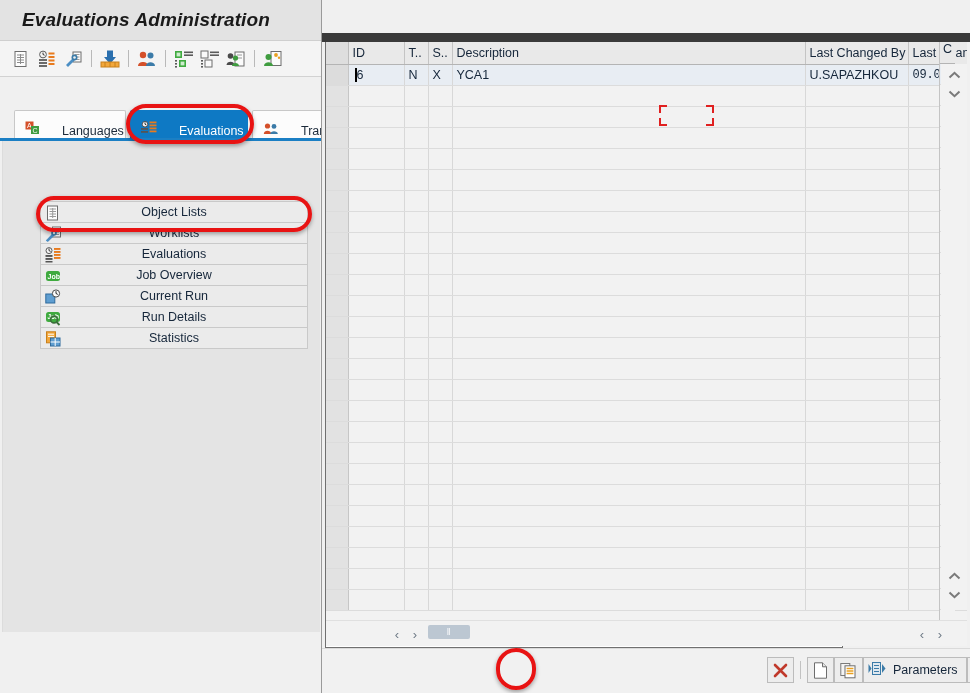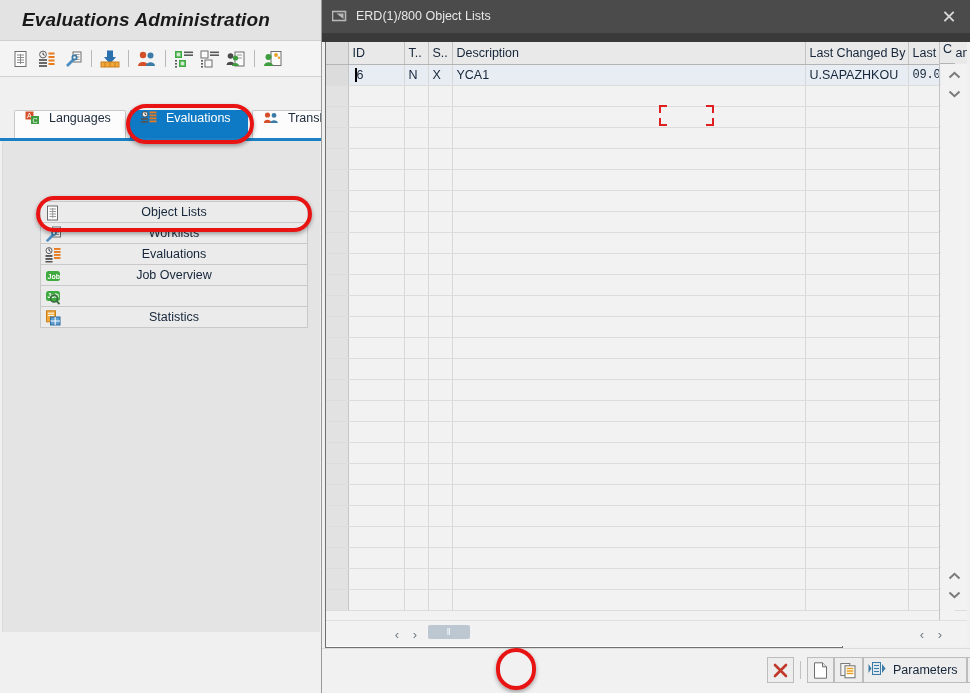--- a/index.html
+++ b/index.html
@@ -48,21 +48,21 @@
   
   #tab-strip {
     position: absolute; left: 0; top: 110px; width: 321px; height: 30px;
   }
   #tab-strip-underline {
     position: absolute; left: 0; top: 138px; width: 321px; height: 3px;
     background: #1b7fc4;
   }
   .tab {
     position: absolute; top: 0; height: 28px;
-    display: flex; align-items: flex-start; gap: 9px;
+    display: flex; align-items: flex-end; gap: 22px;
     padding: 0 10px;
     background: #fcfcfc;
     border: 1px solid #c8c8c8;
     border-bottom: none;
     border-radius: 2px 2px 0 0;
     font-size: 12.5px;
     white-space: nowrap;
     cursor: default;
   }
   .tab.selected {
@@ -528,60 +528,62 @@
       <div class="nav-item">
         <span class="nav-ico">
           <svg width="16" height="16" viewBox="0 0 16 16">
             <rect x="1" y="3" width="14" height="10" rx="2.5" fill="#3faa3f"></rect>
             <text x="2.6" y="10.6" font-size="7" font-weight="bold" fill="#ffffff" font-family="Liberation Sans, sans-serif">Job</text>
           </svg>
         </span>
         <span class="nav-label">Job Overview</span>
       </div>
 
+      <div class="nav-item">
+        <span class="nav-ico">
+          <svg width="16" height="16" viewBox="0 0 16 16">
+            <rect x="0.8" y="5" width="9" height="9" fill="#5f9ed1" stroke="#2f6a9c"></rect>
+            <circle cx="11" cy="4.5" r="3.6" fill="#fcfcfc" stroke="#4a4a4a"></circle>
+            <line x1="11" y1="4.5" x2="11" y2="2.2" stroke="#222"></line>
+            <line x1="11" y1="4.5" x2="12.8" y2="5.4" stroke="#222"></line>
+          </svg>
+        </span>
+        <span class="nav-label">Current Run</span>
+      </div>
 
       <div class="nav-item">
         <span class="nav-ico">
           <svg width="16" height="16" viewBox="0 0 16 16">
             <rect x="1" y="2" width="14" height="10" rx="2.5" fill="#3faa3f"></rect>
             <text x="2.4" y="9.4" font-size="6.5" font-weight="bold" fill="#ffffff" font-family="Liberation Sans, sans-serif">Job</text>
             <circle cx="9" cy="9.5" r="3.4" fill="none" stroke="#3a6e3a" stroke-width="1.6"></circle>
             <line x1="11.5" y1="12" x2="14.5" y2="15" stroke="#3a6e3a" stroke-width="1.8"></line>
           </svg>
         </span>
+        <span class="nav-label">Run Details</span>
       </div>
 
       <div class="nav-item">
         <span class="nav-ico">
           <svg width="16" height="16" viewBox="0 0 16 16">
             <rect x="1.5" y="0.8" width="9" height="11" fill="#f2a73b" stroke="#c8801c"></rect>
             <line x1="3" y1="3.2" x2="9" y2="3.2" stroke="#ffffff"></line>
             <line x1="3" y1="5.4" x2="9" y2="5.4" stroke="#ffffff"></line>
             <rect x="5.5" y="7" width="9.5" height="8" fill="#5f9ed1" stroke="#2f6a9c"></rect>
             <line x1="10.2" y1="7" x2="10.2" y2="15" stroke="#ffffff"></line>
             <line x1="5.5" y1="11" x2="15" y2="11" stroke="#ffffff"></line>
           </svg>
         </span>
         <span class="nav-label">Statistics</span>
       </div>
     </div>
   </div>
 
   <div id="dialog">
 
-    <div id="dialog-titlebar">
-      <span id="dialog-icon">
-        <svg width="16" height="14" viewBox="0 0 16 14">
-          <rect x="0.5" y="1.5" width="13" height="9" fill="none" stroke="#b8b8b8" stroke-width="1.6"></rect>
-          <path d="M4.5 3.5 L11.5 3.5 L11.5 9 Z" fill="#b8b8b8"></path>
-        </svg>
-      </span>
-      <div id="dialog-title">ERD(1)/800 Object Lists</div>
-      <div id="dialog-close">✕</div>
-    </div>
     <div id="dialog-titlebar-shadow"></div>
 
     <div id="dialog-body">
 
       <div id="grid-wrap">
 
         <table id="grid-table">
           <colgroup>
             <col style="width:22px">
             <col style="width:56px">

